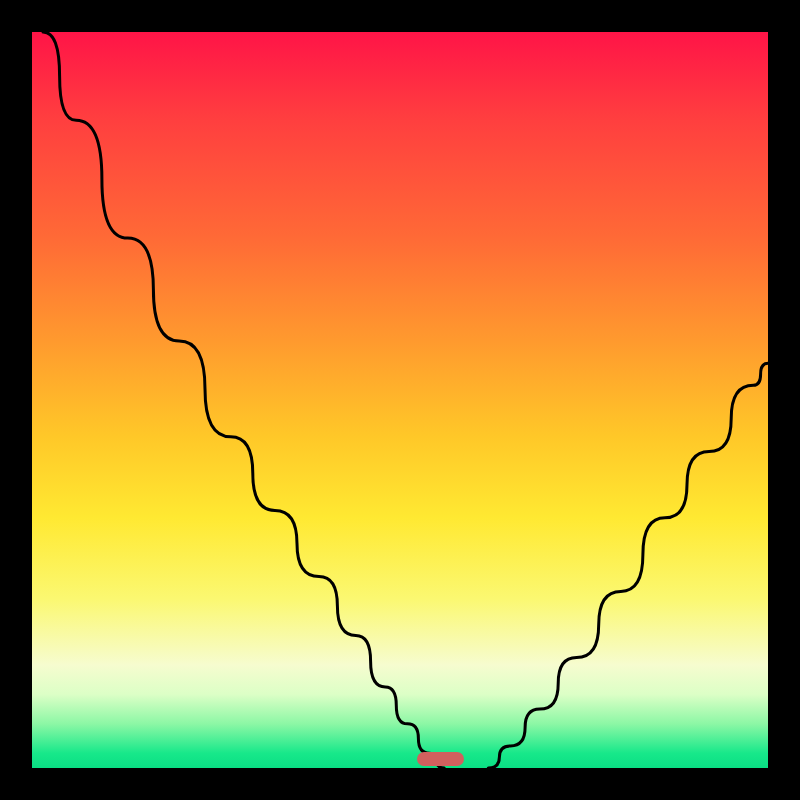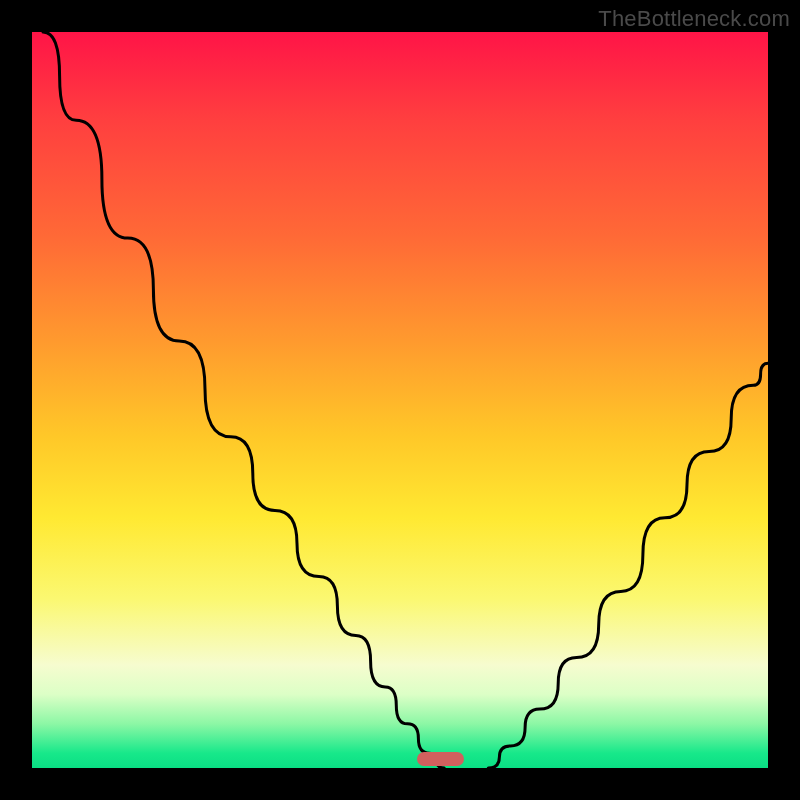--- a/index.html
+++ b/index.html
@@ -64,21 +64,20 @@
     width: 48px;
     height: 14px;
     background: #d1605e;
     border-radius: 7px;
   }
 </style>
 </head>
 <body>
 
 <div class="frame">
-  <div class="watermark">TheBottleneck.com</div>
 
   <div class="plot-area">
     <svg class="curve" viewBox="0 0 736 736" preserveAspectRatio="none">
       <path id="curve-left" fill="none" stroke="#000" stroke-width="3" stroke-linecap="round" d="M 11.0 0.0 Q 27.6 0.0 27.6 44.2 Q 27.6 88.3 44.2 88.3 Q 69.9 88.3 69.9 147.2 Q 69.9 206.1 95.7 206.1 Q 121.4 206.1 121.4 257.6 Q 121.4 309.1 147.2 309.1 Q 173.0 309.1 173.0 357.0 Q 173.0 404.8 198.7 404.8 Q 220.8 404.8 220.8 441.6 Q 220.8 478.4 242.9 478.4 Q 265.0 478.4 265.0 511.5 Q 265.0 544.6 287.0 544.6 Q 305.4 544.6 305.4 574.1 Q 305.4 603.5 323.8 603.5 Q 338.6 603.5 338.6 629.3 Q 338.6 655.0 353.3 655.0 Q 364.3 655.0 364.3 673.4 Q 364.3 691.8 375.4 691.8 Q 386.4 691.8 386.4 706.6 Q 386.4 721.3 397.4 721.3 Q 404.8 721.3 404.8 728.6 Q 404.8 736.0 412.2 736.0"></path>
       <path id="curve-right" fill="none" stroke="#000" stroke-width="3" stroke-linecap="round" d="M 456.3 736.0 Q 467.4 736.0 467.4 725.0 Q 467.4 713.9 478.4 713.9 Q 493.1 713.9 493.1 695.5 Q 493.1 677.1 507.8 677.1 Q 526.2 677.1 526.2 651.4 Q 526.2 625.6 544.6 625.6 Q 566.7 625.6 566.7 592.5 Q 566.7 559.4 588.8 559.4 Q 610.9 559.4 610.9 522.6 Q 610.9 485.8 633.0 485.8 Q 655.0 485.8 655.0 452.6 Q 655.0 419.5 677.1 419.5 Q 699.2 419.5 699.2 386.4 Q 699.2 353.3 721.3 353.3 Q 728.6 353.3 728.6 342.2 Q 728.6 331.2 736.0 331.2"></path>
     </svg>
     <div id="marker" class="marker" style="width: 47.84px; left: 384.56px; bottom: 2px;"></div>
   </div>
 </div>
 

